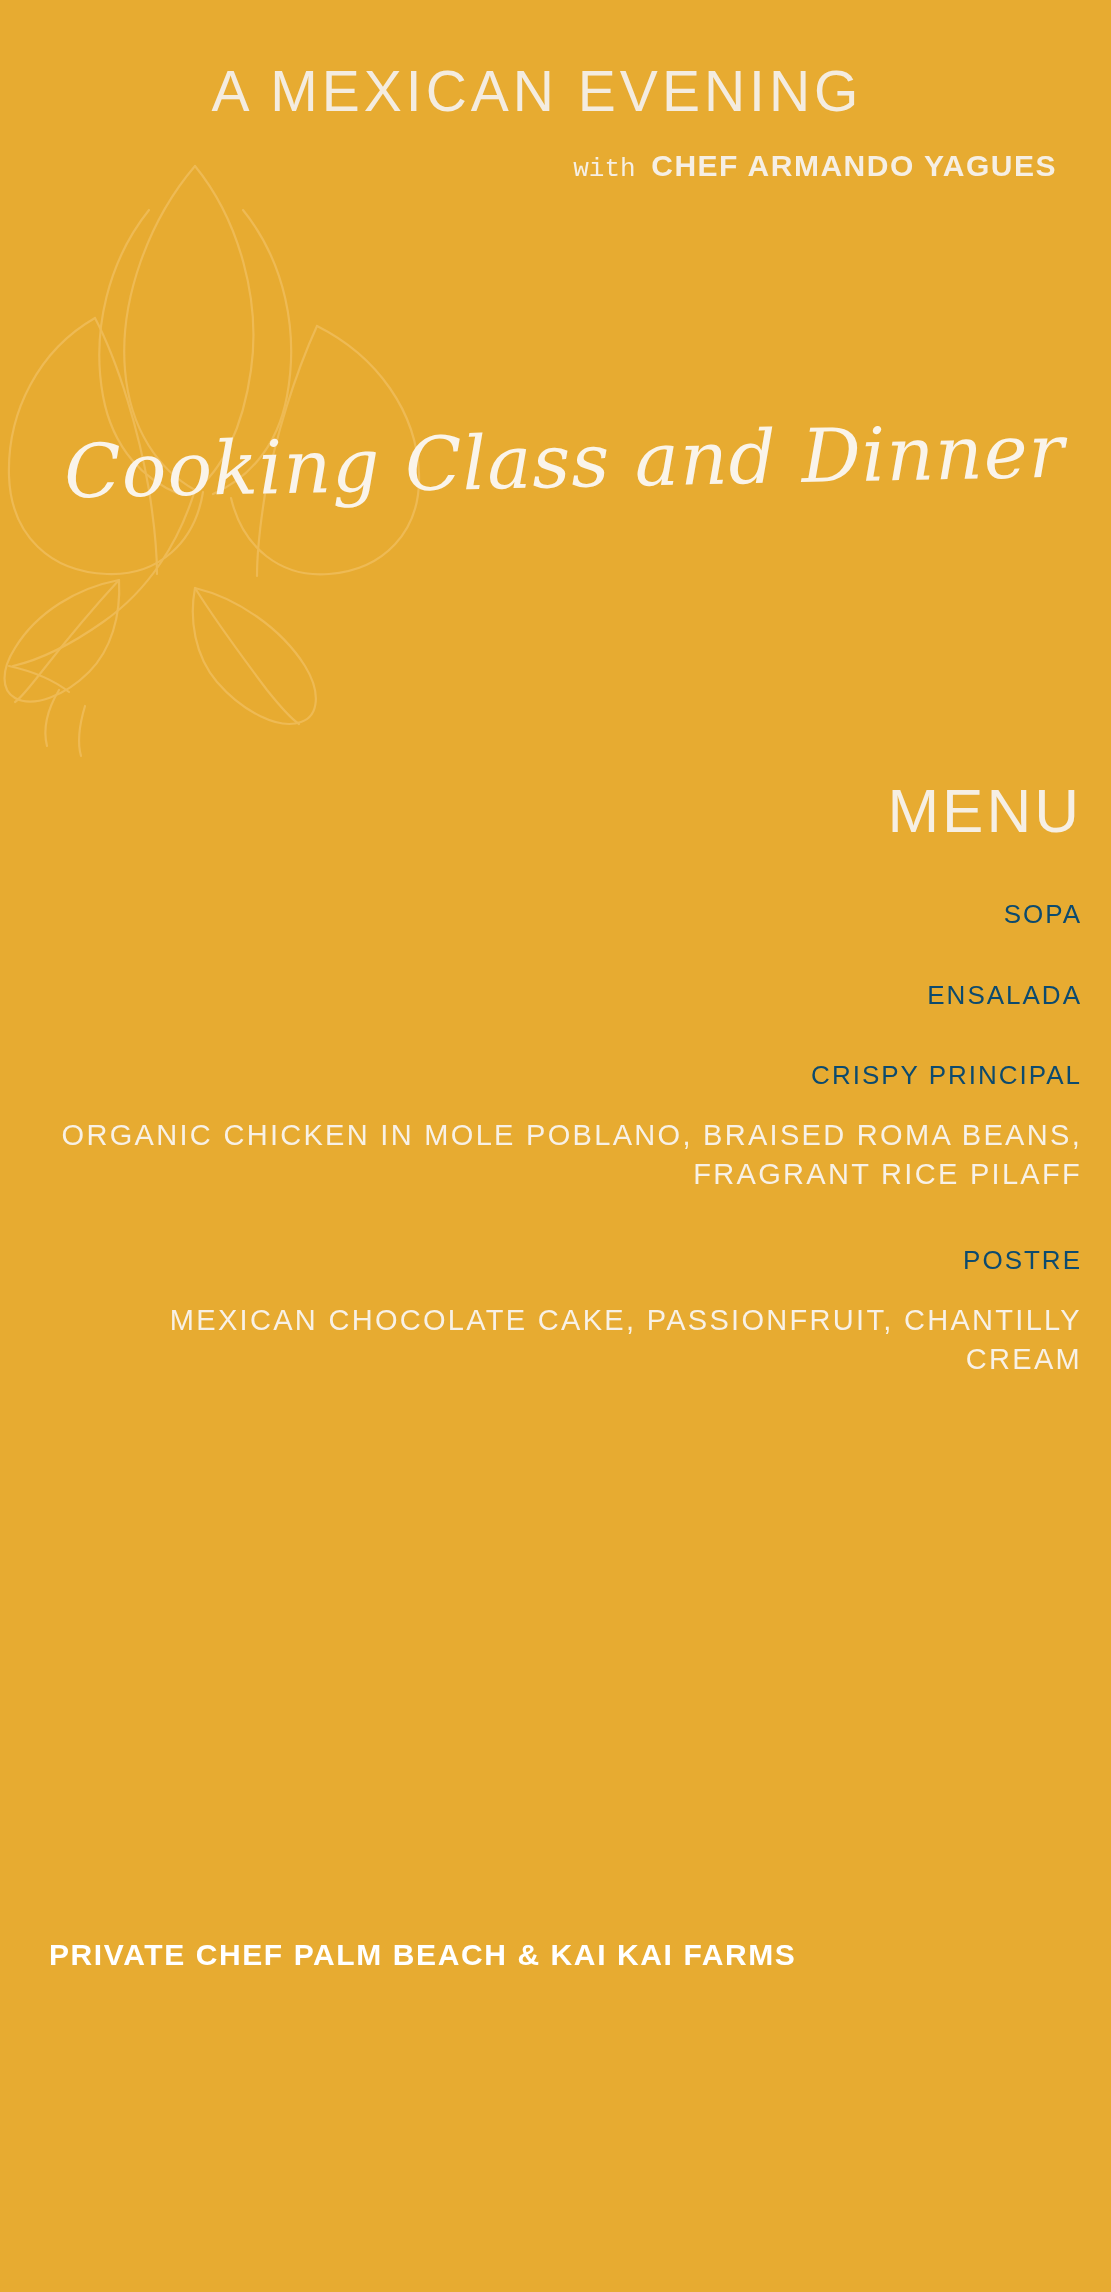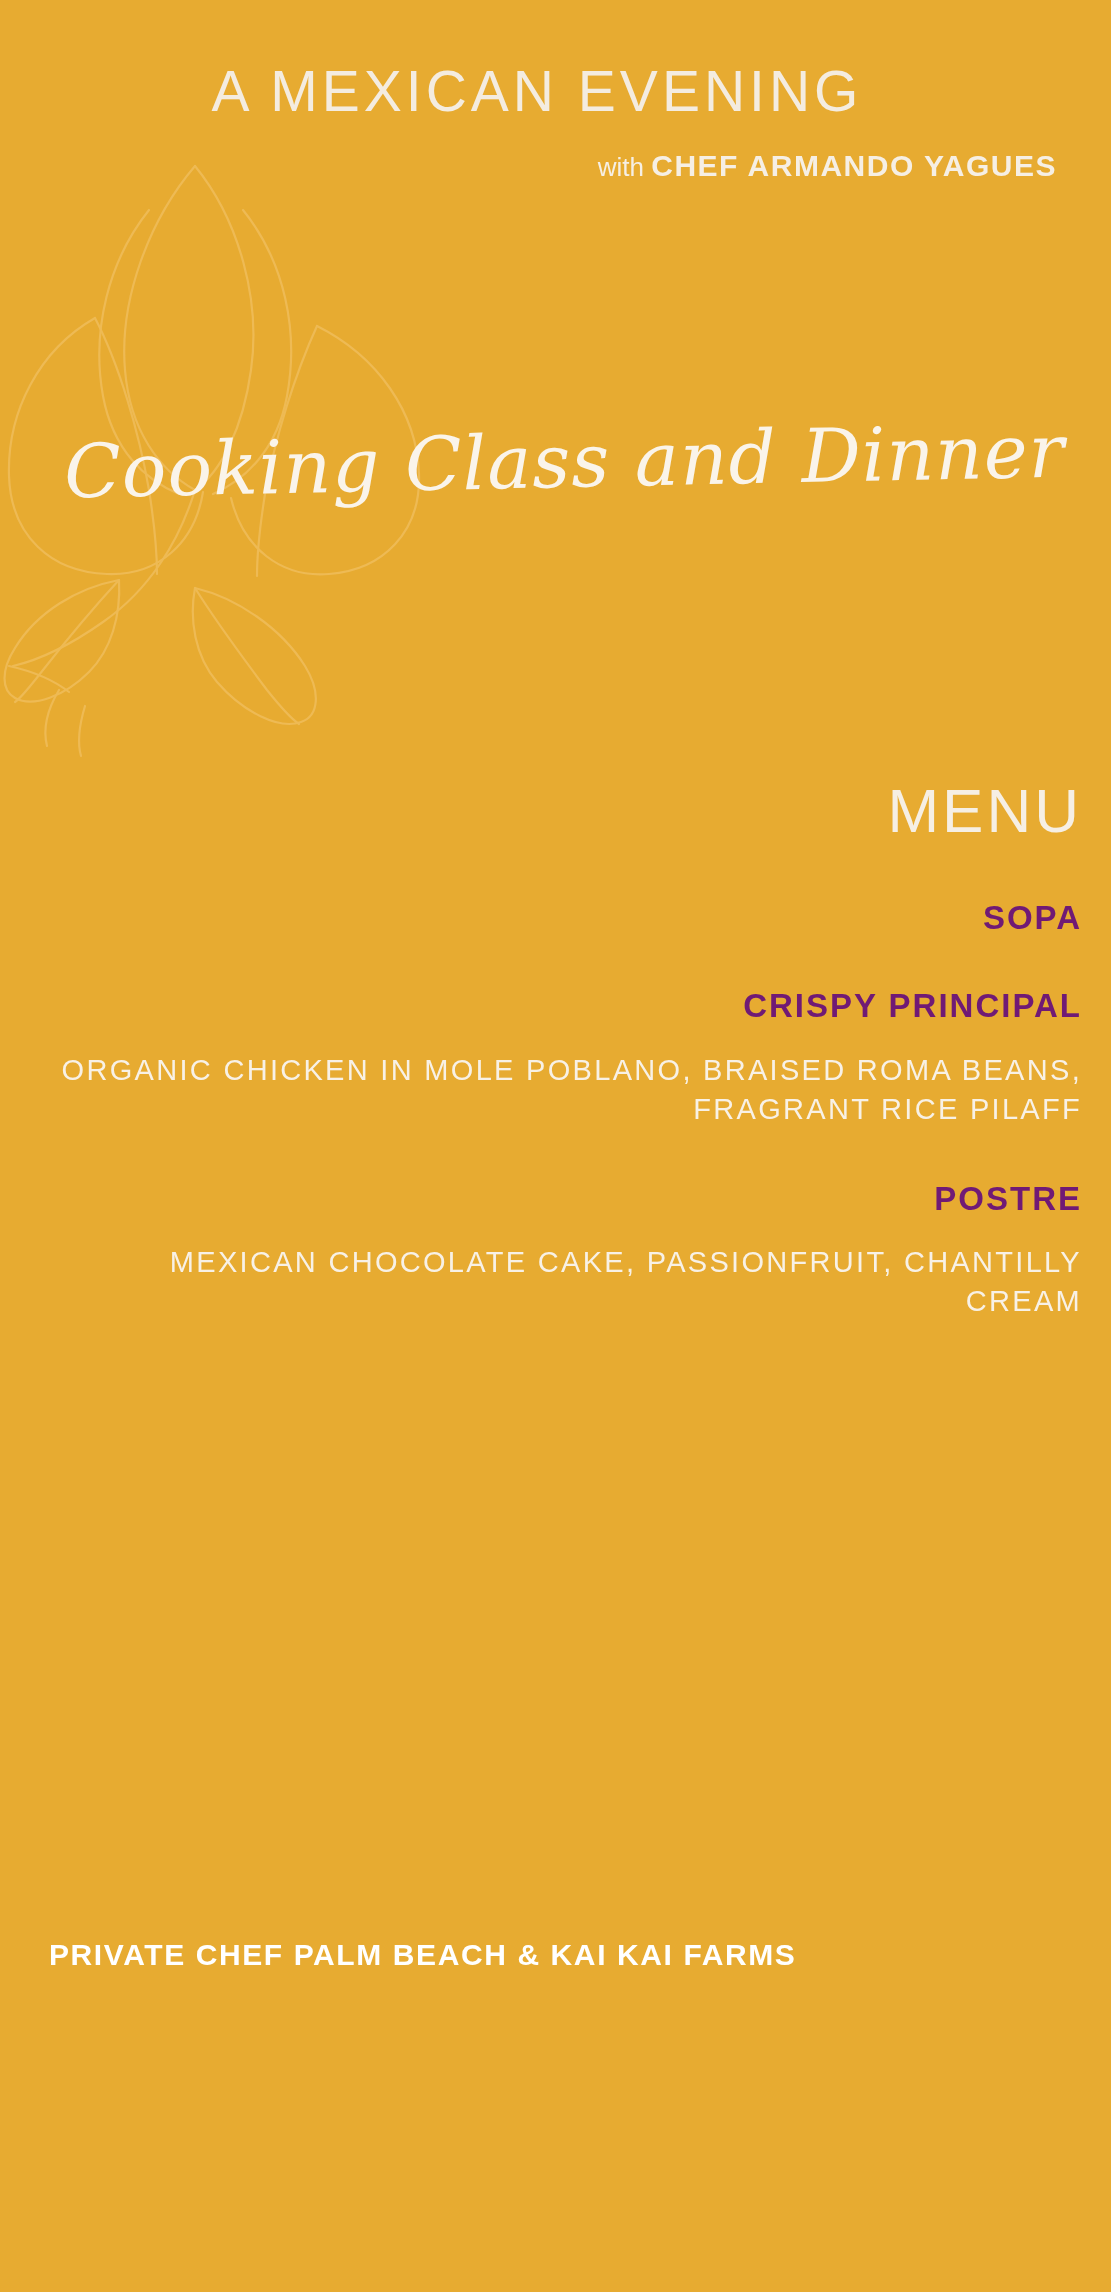--- a/index.html
+++ b/index.html
@@ -53,20 +53,21 @@
   .subtitle-row {
     margin-top: 26px;
     text-align: right;
     padding-right: 18px;
     color: #f6efe4;
   }
   .subtitle-with {
     font-size: 26px;
     letter-spacing: 0px;
     font-weight: 400;
+    font-family: Liberation Mono, monospace;
   }
   .subtitle-chef {
     font-size: 30px;
     letter-spacing: 1.5px;
     font-weight: 600;
   }
   .subtitle-date {
     margin-top: 12px;
     text-align: right;
     padding-right: 20px;
@@ -106,23 +107,23 @@
     font-size: 62px;
     letter-spacing: 3px;
     font-weight: 400;
     margin: 0 0 58px 0;
     line-height: 1;
   }
   .course {
     margin-bottom: 52px;
   }
   .course-name {
-    color: #701a75;
-    font-size: 33px;
-    font-weight: 700;
+    color: #0c4a6e;
+    font-size: 26px;
+    font-weight: 400;
     letter-spacing: 2px;
     margin: 0 0 26px 0;
     line-height: 1.1;
   }
   .course-desc {
     color: #f8f1e6;
     font-size: 29px;
     font-weight: 400;
     letter-spacing: 2.3px;
     line-height: 1.35;
@@ -185,20 +186,21 @@
   <div class="script-line">Cooking Class and Dinner</div>
 
   <div class="menu-wrap">
     <h2 class="menu-heading">MENU</h2>
 
     <div class="course">
       <p class="course-name">SOPA</p>
     </div>
 
     <div class="course">
+      <p class="course-name">ENSALADA</p>
     </div>
 
     <div class="course">
       <p class="course-name">CRISPY PRINCIPAL</p>
       <p class="course-desc">ORGANIC CHICKEN IN MOLE POBLANO, BRAISED ROMA BEANS, FRAGRANT RICE PILAFF</p>
     </div>
 
     <div class="course">
       <p class="course-name">POSTRE</p>
       <p class="course-desc">MEXICAN CHOCOLATE CAKE, PASSIONFRUIT, CHANTILLY CREAM</p>

